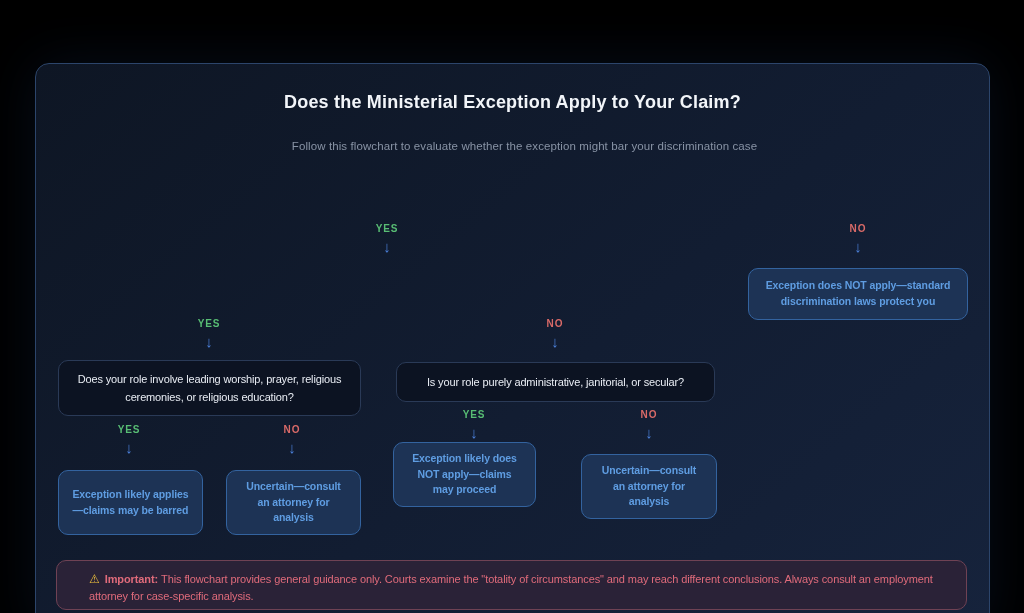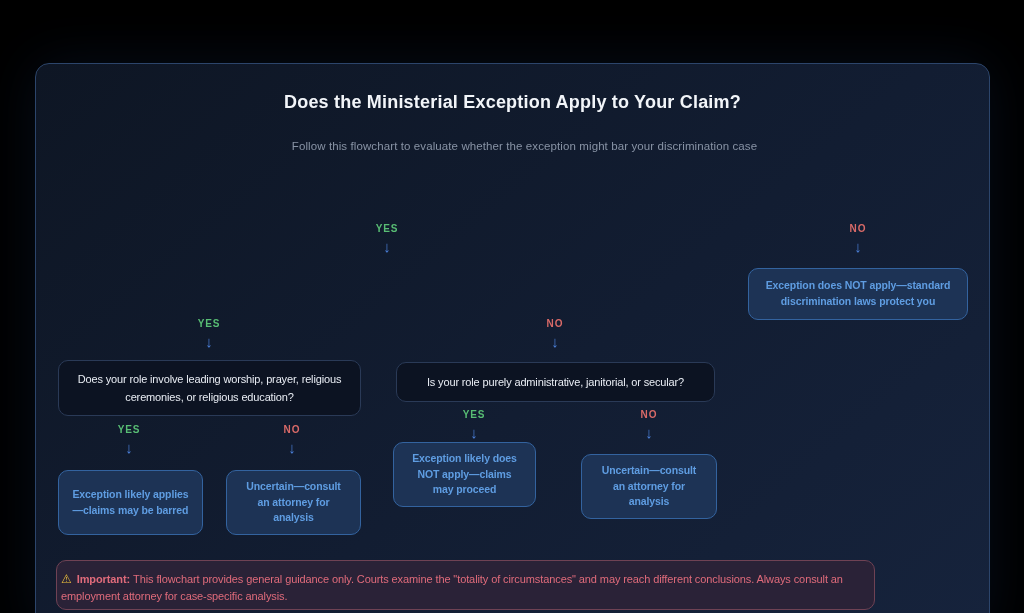--- a/index.html
+++ b/index.html
@@ -69,25 +69,25 @@
     border: 1px solid #33639f;
     border-radius: 10px;
     display: flex; align-items: center; justify-content: center;
     text-align: center;
     color: #5f9de2; font-size: 10.5px; font-weight: bold;
     letter-spacing: -0.1px; line-height: 1.5;
     padding: 8px 12px;
   }
 
   .disclaimer {
-    position: absolute; left: 20px; top: 496px; width: 819px; height: 50px;
+    position: absolute; left: 20px; top: 496px; width: 911px; height: 50px;
     background: #2a2237;
     border: 1px solid #6f4254;
     border-radius: 10px;
-    padding: 9px 4px;
+    padding: 9px 32px;
     color: #e06b7b; font-size: 11px; line-height: 1.5; letter-spacing: -0.1px;
   }
   .warn-icon { color: #f0c23c; font-size: 12px; margin-right: 5px; }
   .warn-strong { font-weight: bold; margin-right: 3px; }
 </style>
 </head>
 <body>
 
 <div class="canvas">
   <div class="panel">

